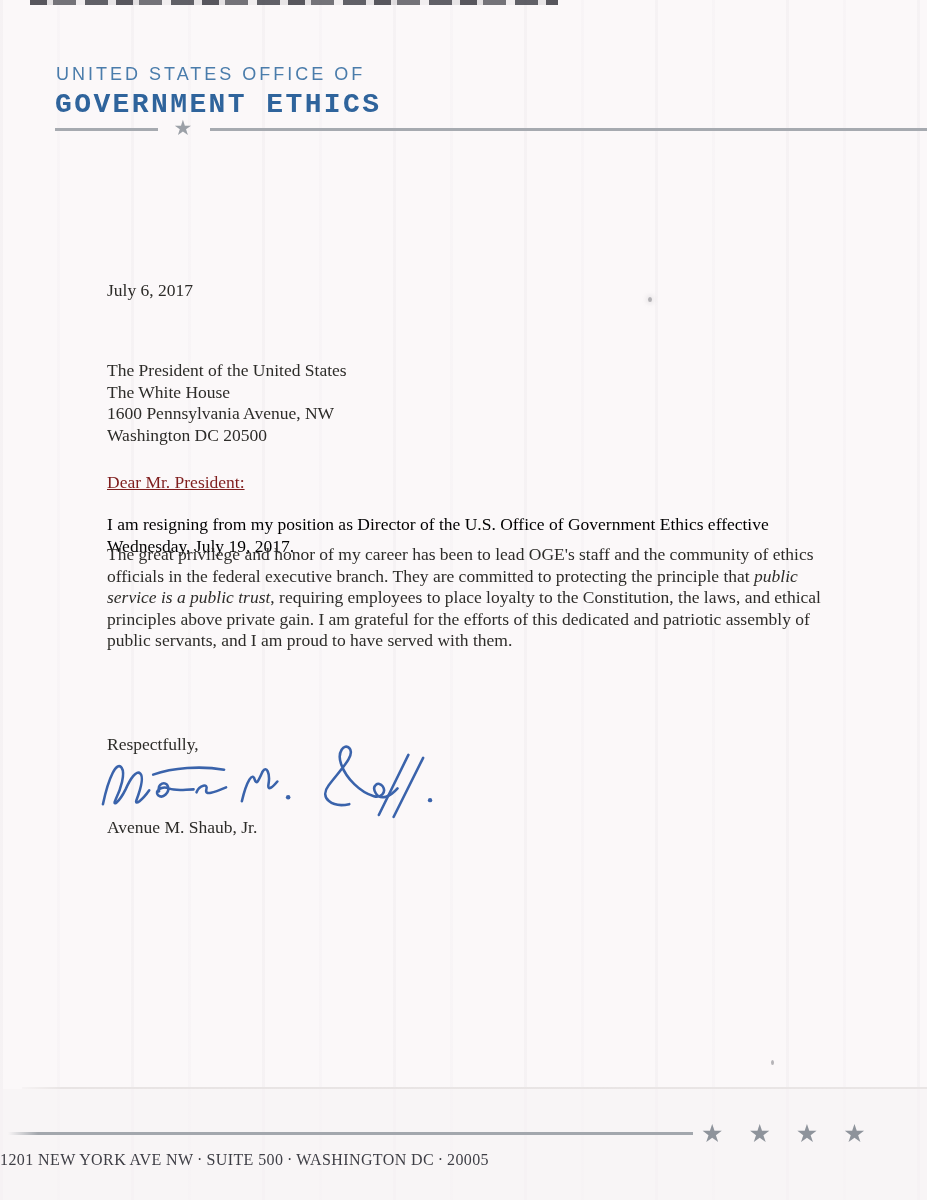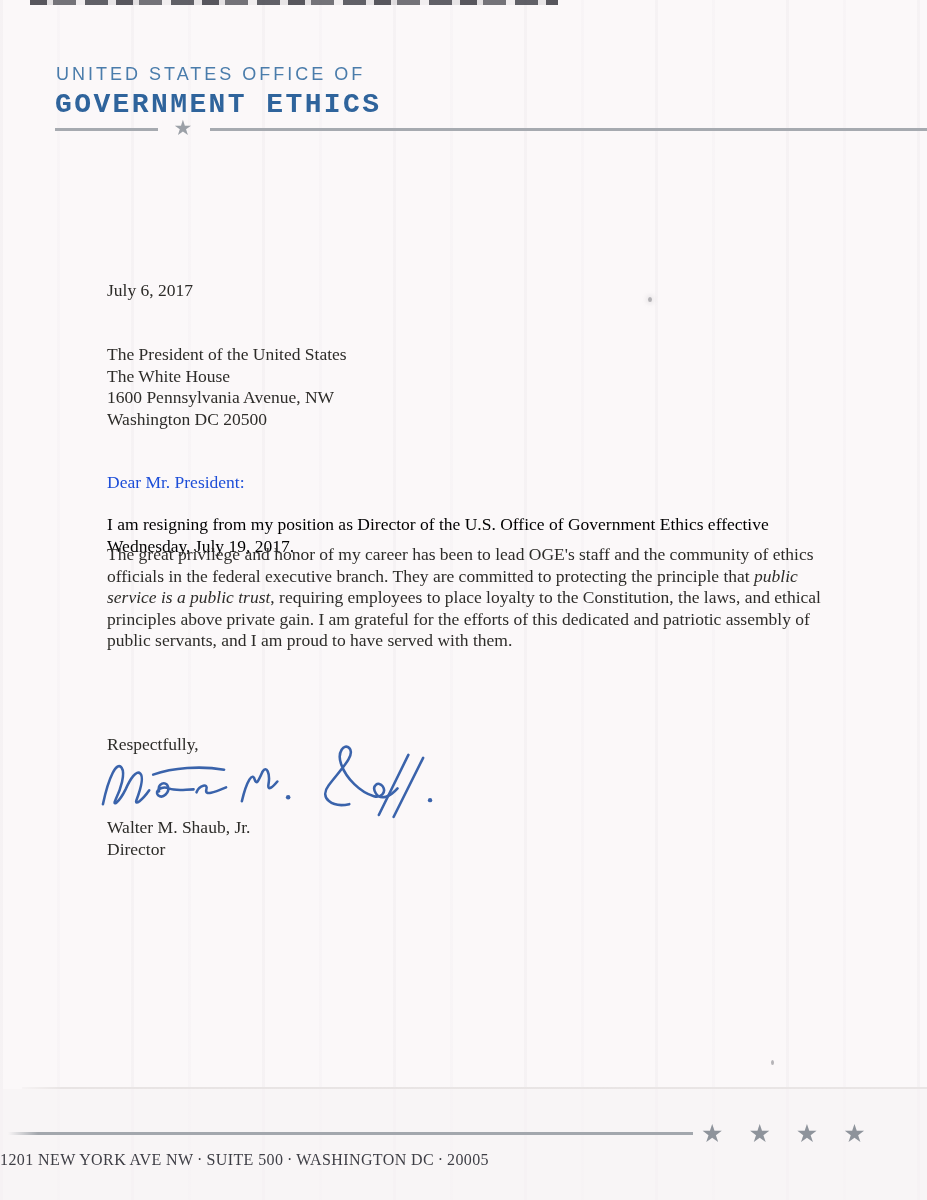--- a/index.html
+++ b/index.html
@@ -113,28 +113,28 @@
   <div class="top-fragment"></div>
 
   <div class="lh-line1" style="color: rgb(74, 124, 171);">UNITED STATES OFFICE OF</div>
   <div class="lh-line2" style="color: rgb(47, 100, 156);">GOVERNMENT ETHICS</div>
   <div class="lh-rule-short" style="background: rgb(166, 170, 176);"></div>
   <div class="lh-star" style="color: rgb(155, 160, 167);">★</div>
   <div class="lh-rule-long" style="background: rgb(166, 170, 176);"></div>
 
   <div class="body-block blk-date" style="color: rgb(45, 44, 41);">July 6, 2017</div>
 
-  <div class="body-block blk-address" style="color: rgb(45, 44, 41);">
+  <div class="body-block blk-address" style="color: rgb(45, 44, 41); margin-top: 16px;">
     <div>The President of the United States</div>
     <div>The White House</div>
     <div>1600 Pennsylvania Avenue, NW</div>
     <div>Washington DC 20500</div>
   </div>
 
-  <div class="body-block blk-salutation" style="color: #1d4ed8;">Dear Mr. President:</div>
+  <div class="body-block blk-salutation" style="color: #7f1d1d; text-decoration: underline;">Dear Mr. President:</div>
 
   <div class="body-block blk-p1" style="color: #000000;">I am resigning from my position as Director of the U.S. Office of Government Ethics effective Wednesday, July 19, 2017.</div>
 
   <div class="body-block blk-p2" style="color: rgb(45, 44, 41);"><span>The great privilege and honor of my career has been to lead OGE's staff and the community of ethics officials in the federal executive branch. They are committed to protecting the principle that </span><span class="italic">public service is a public trust</span><span>, requiring employees to place loyalty to the Constitution, the laws, and ethical principles above private gain. I am grateful for the efforts of this dedicated and patriotic assembly of public servants, and I am proud to have served with them.</span></div>
 
   <div class="body-block blk-closing" style="color: rgb(45, 44, 41);">Respectfully,</div>
 
   <svg class="signature" viewBox="0 0 340 80">
     <g stroke="#3a63ab" stroke-width="2.6">
       <path d="M5,64 C11,36 19,20 24,27 C28,33 23,49 18,59 C14,67 21,63 28,49 C33,38 39,29 43,33 C47,37 42,52 39,60 C37,66 45,60 52,50"></path>
@@ -143,22 +143,21 @@
       <path d="M100,52 C103,44 112,43 110,49 C108,56 118,52 130,47"></path>
       <path d="M146,61 C151,40 157,31 159,39 C161,45 163,40 167,31 C171,24 175,33 173,44 C172,51 177,47 182,41"></path>
       <circle cx="193" cy="57" r="2.3" fill="#3a63ab" stroke="none"></circle>
       <path d="M255,64 C238,68 224,58 234,45 C246,29 262,14 255,7 C250,2 242,11 247,24 C252,38 266,52 280,56 C287,58 293,52 289,46 C285,40 277,45 282,53 C287,61 297,56 304,48"></path>
       <path d="M285,75 L315,14"></path>
       <path d="M300,77 L330,17"></path>
       <circle cx="337" cy="60" r="2.2" fill="#3a63ab" stroke="none"></circle>
     </g>
   </svg>
 
-  <div class="body-block blk-name" style="color: rgb(45, 44, 41);">Walter M. Shaub, Jr.</div>
-  <div class="body-block blk-title" style="color: rgb(45, 44, 41);">Director</div>
+  <div class="body-block blk-name" style="color: rgb(45, 44, 41);">Avenue M. Shaub, Jr.</div>
 
   <div class="speck-a"></div>
   <div class="speck-b"></div>
   <div class="page-edge"></div>
   <div class="below-edge"></div>
 
   <div class="footer-rule" style="background: linear-gradient(90deg, rgba(163, 167, 173, 0), rgb(163, 167, 173) 30px, rgb(163, 167, 173));"></div>
   <div class="footer-stars" style="color: rgb(142, 147, 155);">
     <span>★</span>
     <span>★</span>

